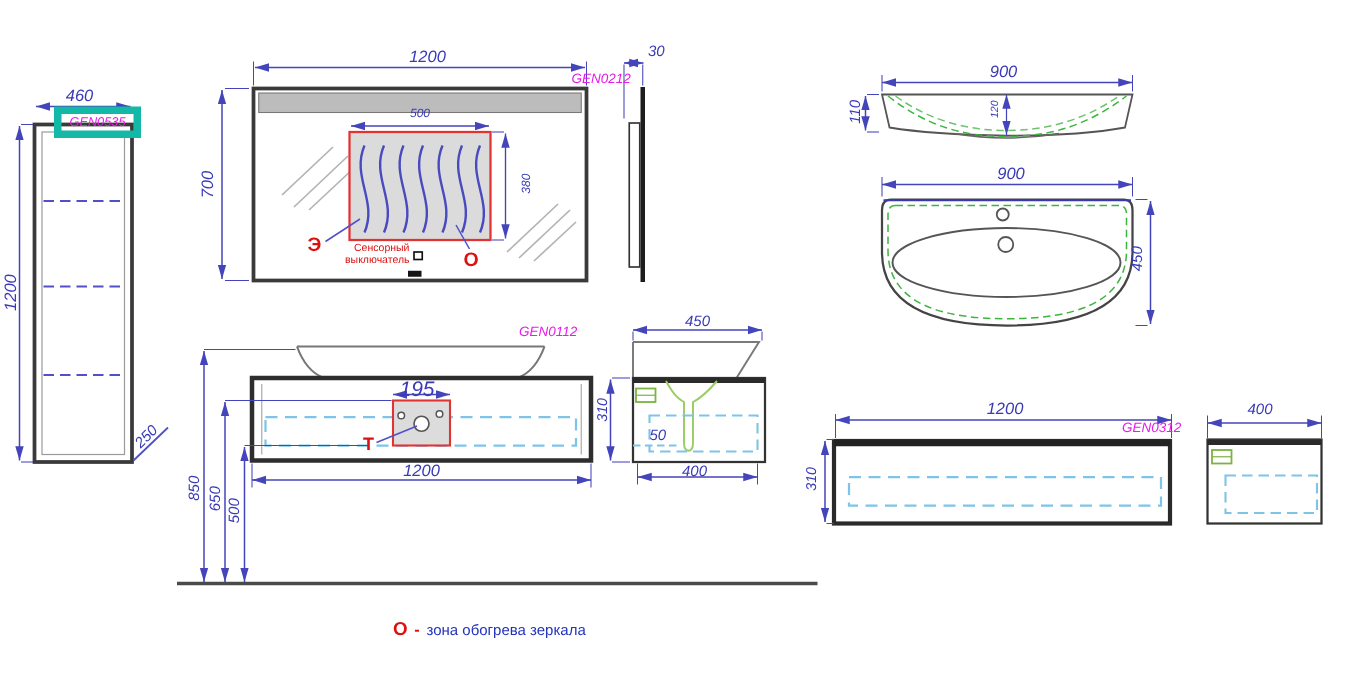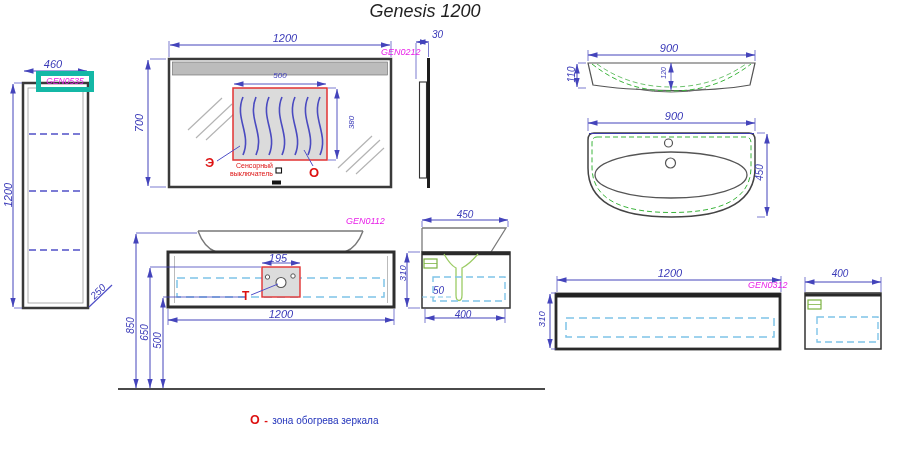--- a/index.html
+++ b/index.html
@@ -11,21 +11,21 @@
   .ctr{text-align:center;}
   .code{position:absolute;color:#e81ce8;font-style:italic;font-size:9px;white-space:nowrap;}
   .codebox{border:5px solid #14b8a6;text-align:center;line-height:11px;}
   .redmark{position:absolute;color:#dd1111;font-weight:bold;font-family:"Liberation Sans",sans-serif;white-space:nowrap;}
   .sensor{position:absolute;color:#dd1111;font-size:7px;line-height:8px;text-align:right;white-space:nowrap;}
   .legend-row{position:absolute;white-space:nowrap;}
   .legend-row .m{color:#dd1111;font-weight:bold;font-size:12.5px;}
   .legend-row .d{color:#dd1111;font-weight:bold;font-size:11px;}
   .legend-row .t{color:#2233bb;font-size:10px;}
   .title{position:absolute;color:#1f1f1f;font-style:italic;font-size:18px;}
-  .f11{font-size:11px;} .f10{font-size:10px;} .f95{font-size:9.5px;} .f9{font-size:11px;}
+  .f11{font-size:11px;} .f10{font-size:10px;} .f95{font-size:9.5px;} .f9{font-size:14px;}
   .f8{font-size:8px;} .f7{font-size:7px;}
 </style>
 </head>
 <body>
 
 <div id="canvas">
 
   <svg id="lines" width="900" height="449">
     <defs>
       <marker id="ae" viewBox="0 0 10 8" markerWidth="10" markerHeight="8" refX="9.5" refY="4" orient="auto-start-reverse" markerUnits="userSpaceOnUse">
@@ -185,21 +185,20 @@
       <line x1="881" y1="292" x2="881" y2="277" stroke="#4444bb" stroke-width="0.7"></line>
       <line x1="805" y1="282" x2="881" y2="282" stroke="#4444bb" stroke-width="1" marker-start="url(#ae)" marker-end="url(#ae)"></line>
       <rect x="805" y="293" width="76" height="56" fill="#fff" stroke="#333" stroke-width="1.5"></rect>
       <line x1="805" y1="295" x2="881" y2="295" stroke="#2a2a2a" stroke-width="3.2"></line>
       <rect x="808" y="300" width="13" height="9" fill="none" stroke="#7cb342" stroke-width="1.2"></rect>
       <line x1="808" y1="304.5" x2="821" y2="304.5" stroke="#7cb342" stroke-width="0.8"></line>
       <rect x="817" y="317" width="61" height="25" fill="none" stroke="#7fc4e8" stroke-width="1.4" stroke-dasharray="7 4"></rect>
     </g>
   </svg>
 
-  <div class="title ctr" style="left:330px;top:1px;width:190px;">Genesis 1200</div>
 
   <div class="lbl f11 ctr" style="left:33px;top:58px;width:40px;">460</div>
   <div class="code codebox" style="left:36px;top:71px;width:48px;height:11px;font-size:8.5px;">GEN0535</div>
   <div class="lbl f11 vdim" style="left:-12px;top:189px;">1200</div>
   <div class="lbl f10 ctr" style="left:78px;top:286px;width:40px;transform:rotate(-45deg);">250</div>
 
   <div class="lbl f11 ctr" style="left:265px;top:32px;width:40px;">1200</div>
   <div class="code" style="left:341px;top:47px;margin-left:40px;">GEN0212</div>
   <div class="lbl f11 vdim" style="left:119px;top:117px;">700</div>
   <div class="lbl f8 ctr" style="left:260px;top:72px;width:40px;">500</div>
@@ -232,19 +231,19 @@
   <div class="lbl f95 vdim" style="left:383px;top:268px;">310</div>
   <div class="lbl f10" style="left:433px;top:285px;">50</div>
   <div class="lbl f10 ctr" style="left:443px;top:309px;width:40px;">400</div>
 
   <div class="lbl f11 ctr" style="left:650px;top:267px;width:40px;">1200</div>
   <div class="code" style="left:748px;top:280px;">GEN0312</div>
   <div class="lbl f95 vdim" style="left:522px;top:314px;">310</div>
 
   <div class="lbl f10 ctr" style="left:820px;top:268px;width:40px;">400</div>
 
-  <div class="legend-row" style="left:250px;top:410px;">
+  <div class="legend-row" style="left:262px;top:410px;">
     <span class="m">О</span>
     <span class="d">-</span>
     <span class="t">зона обогрева зеркала</span>
   </div>
 
 </div>
 
 </body></html>

